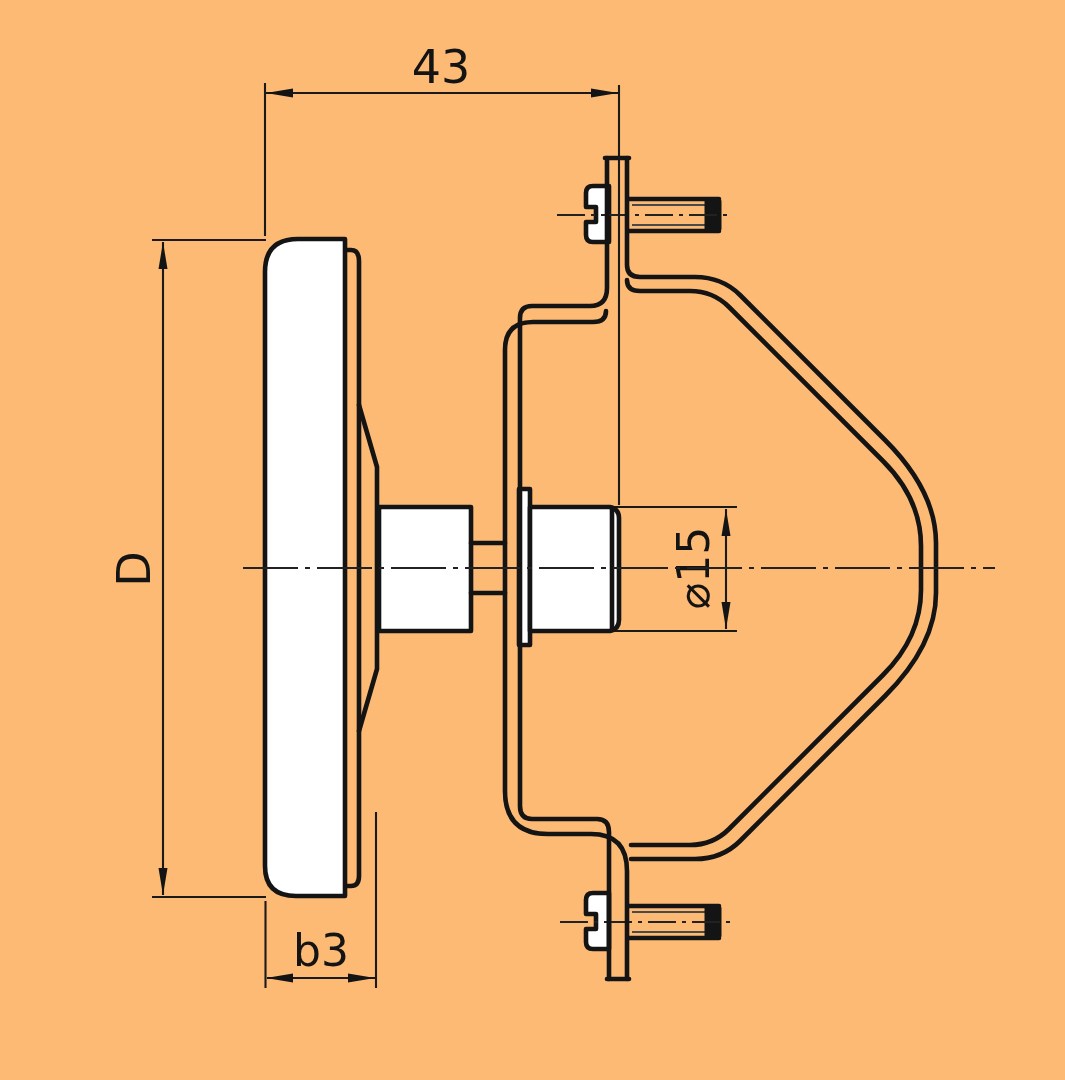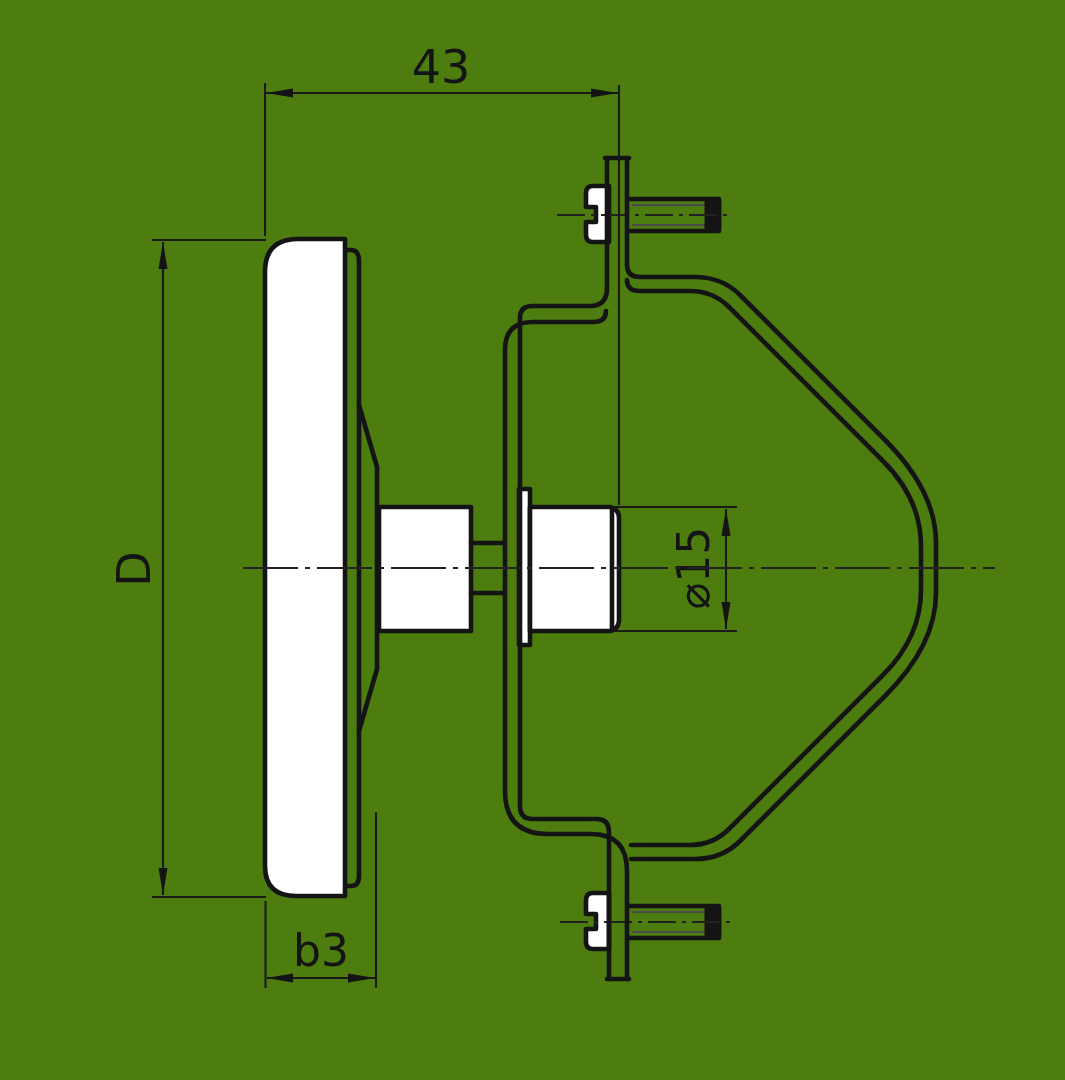--- a/index.html
+++ b/index.html
@@ -1,16 +1,16 @@
 <!DOCTYPE html>
 <html><head>
 <meta charset="utf-8">
 <style>
   html,body{margin:0;padding:0;background:#ffffff;}
-  .stage{position:relative;width:1065px;height:1080px;background:#4d7c0f;overflow:hidden;
+  .stage{position:relative;width:1065px;height:1080px;background:#fdba74;overflow:hidden;
          font-family:"DejaVu Sans", sans-serif;}
   svg{display:block}
   .part   {fill:none;stroke:#141414;stroke-width:4.6;stroke-linecap:round;stroke-linejoin:round;}
   .partfill{fill:#ffffff;stroke:#141414;stroke-width:4.6;stroke-linejoin:round;}
   .thin   {fill:none;stroke:#1a1a1a;stroke-width:2.1;stroke-linecap:butt;}
   .thread {fill:none;stroke:#4a4a4a;stroke-width:1.8;}
   .cl-main{fill:none;stroke:#222222;stroke-width:2.1;stroke-dasharray:55 7 5 7;}
   .cl-screw{fill:none;stroke:#222222;stroke-width:2;stroke-dasharray:28 6 4 6;}
   .arrow  {fill:#141414;stroke:none;}
   .dimtext{fill:#141414;font-size:46px;font-family:"DejaVu Sans","Liberation Sans",sans-serif;

